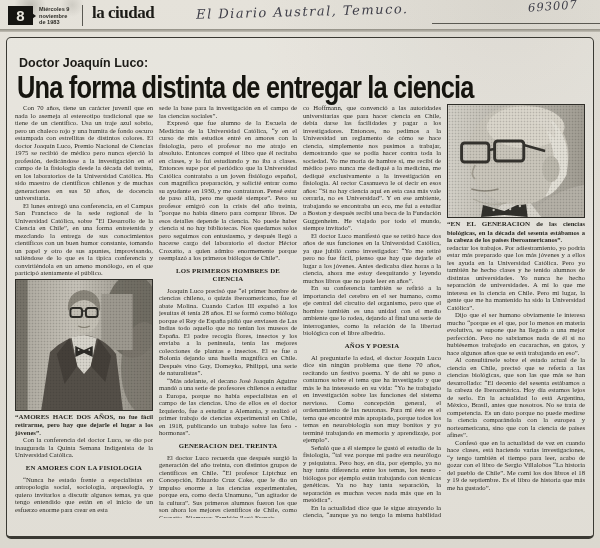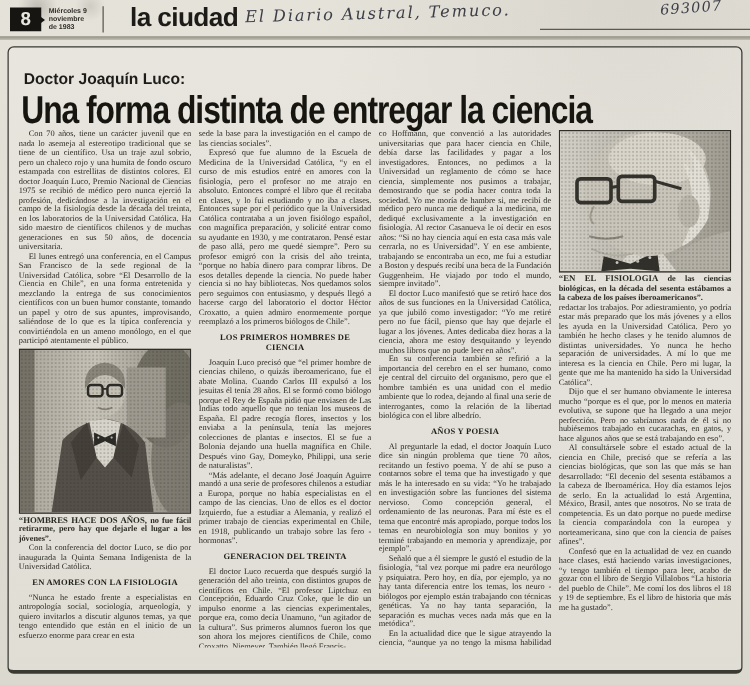--- a/index.html
+++ b/index.html
@@ -18,22 +18,22 @@
   .masthead-rule{position:absolute;left:0;right:0;top:29px;height:3px;
     background:linear-gradient(#908d83,#c2bfb5);}
   .page-badge{position:absolute;left:8px;top:6px;width:25px;height:19px;background:#161512;
     color:#e9e6de;font-family:"Liberation Sans",sans-serif;font-weight:bold;font-size:15px;
     text-align:center;line-height:19px;}
   .page-badge::after{content:"";position:absolute;right:-3px;top:7px;border-left:4px solid #161512;
     border-top:3px solid transparent;border-bottom:3px solid transparent;}
   .date-block{position:absolute;left:39px;top:6px;font-family:"Liberation Sans",sans-serif;
     font-weight:bold;font-size:5.6px;line-height:6.6px;color:#2e2d28;}
   .vdiv{position:absolute;left:82px;top:5px;width:1px;height:21px;background:#5a5952;}
-  .section-name{position:absolute;left:104px;top:3px;font-family:Liberation Sans, sans-serif;
-    font-weight:bold;font-size:21px;letter-spacing:-.5px;color:#1c1b17;}
+  .section-name{position:absolute;left:92px;top:3px;font-family:Liberation Serif, serif;
+    font-weight:bold;font-size:17px;letter-spacing:-.5px;color:#1c1b17;}
   .handwriting{position:absolute;left:196px;top:4px;font-family:"DejaVu Serif",serif;
     font-style:italic;font-size:13px;letter-spacing:1.5px;color:#3e3e48;transform:rotate(-1.5deg);}
   .hand-code{position:absolute;right:22px;top:-1px;font-family:"DejaVu Serif",serif;
     font-style:italic;font-size:11.5px;letter-spacing:1px;color:#3e3e48;transform:rotate(-4deg);}
   .code-line{position:absolute;right:0;top:23px;width:168px;height:1px;background:#5a5952;}
   
   .article-box{position:absolute;left:6px;right:6px;top:37px;bottom:9px;box-sizing:border-box;
     border:1.5px solid #3a3933;border-bottom-width:3px;border-radius:5px;
     background:rgba(255,255,255,.14);padding:17px 8px 2px;}
   .kicker{font-family:"Liberation Sans",sans-serif;font-weight:bold;font-size:12.5px;
@@ -119,21 +119,21 @@
               <circle cx="70" cy="74" r="0.9" fill="#cfccc4"></circle>
             <ellipse cx="70" cy="34" rx="16.5" ry="19" fill="#c4c0b5"></ellipse>
             <path d="M53.5 31 Q52 12 70 10 Q88 12 86.5 31 Q79 20 70 20 Q61 20 53.5 31 Z" fill="#8a867b"></path>
             <rect x="56" y="28" width="12" height="9" rx="2.5" fill="none" stroke="#2b2a26" stroke-width="2"></rect>
             <rect x="72" y="28" width="12" height="9" rx="2.5" fill="none" stroke="#2b2a26" stroke-width="2"></rect>
             <line x1="68" y1="31" x2="72" y2="31" stroke="#2b2a26" stroke-width="1.4"></line>
             <path d="M64 46 Q70 49 76 46" stroke="#898477" stroke-width="1.2" fill="none"></path>
           </svg>
         </figure>
         <p class="caption noindent">
-          <span class="cap-lead">“HOMBRES HACE DOS AÑOS,</span><span> no fue fácil retirarme, pero hay que dejarle el lugar a los jóvenes”.</span>
+          <span class="cap-lead">“AMORES HACE DOS AÑOS,</span><span> no fue fácil retirarme, pero hay que dejarle el lugar a los jóvenes”.</span>
         </p>
         <p>Con la conferencia del doctor Luco, se dio por inaugurada la Quinta Semana Indigenista de la Universidad Católica.</p>
         <h3 class="crosshead">EN AMORES CON LA FISIOLOGIA</h3>
         <p>“Nunca he estado frente a especialistas en antropología social, sociología, arqueología, y quiero invitarlos a discutir algunos temas, ya que tengo entendido que están en el inicio de un esfuerzo enorme para crear en esta</p>
       </div>
 
       <div class="col">
         <p class="noindent">sede la base para la investigación en el campo de las ciencias sociales”.</p>
         <p>Expresó que fue alumno de la Escuela de Medicina de la Universidad Católica, “y en el curso de mis estudios entré en amores con la fisiología, pero el profesor no me atrajo en absoluto. Entonces compré el libro que él recitaba en clases, y lo fui estudiando y no iba a clases. Entonces supe por el periódico que la Universidad Católica contrataba a un joven fisiólogo español, con magnífica preparación, y solicité entrar como su ayudante en 1930, y me contrataron. Pensé estar de paso allá, pero me quedé siempre”. Pero su profesor emigró con la crisis del año treinta, “porque no había dinero para comprar libros. De esos detalles depende la ciencia. No puede haber ciencia si no hay bibliotecas. Nos quedamos solos pero seguimos con entusiasmo, y después llegó a hacerse cargo del laboratorio el doctor Héctor Croxatto, a quien admiro enormemente porque reemplazó a los primeros biólogos de Chile”.</p>
         <h3 class="crosshead">LOS PRIMEROS HOMBRES DE CIENCIA</h3>
@@ -177,21 +177,21 @@
             <rect x="14" y="38" width="28" height="19" rx="3" fill="none" stroke="#34322d" stroke-width="3"></rect>
             <rect x="48" y="36" width="30" height="20" rx="3" fill="none" stroke="#34322d" stroke-width="3"></rect>
             <line x1="42" y1="45" x2="48" y2="44" stroke="#34322d" stroke-width="2.4"></line>
             <path d="M78 40 L100 46" stroke="#34322d" stroke-width="2.6"></path>
             <path d="M28 60 Q22 70 28 74" stroke="#a39e92" stroke-width="1.5" fill="none"></path>
             <path d="M24 84 Q38 88 52 84" stroke="#8d887c" stroke-width="1.5" fill="none"></path>
             <path d="M26 94 Q42 102 60 98" stroke="#b1ada1" stroke-width="1.3" fill="none"></path>
           </svg>
         </figure>
         <p class="caption noindent">
-          <span class="cap-lead">“EN EL FISIOLOGIA</span><span> de las ciencias biológicas, en la década del sesenta estábamos a la cabeza de los países iberoamericanos”.</span>
+          <span class="cap-lead">“EN EL GENERACION</span><span> de las ciencias biológicas, en la década del sesenta estábamos a la cabeza de los países iberoamericanos”.</span>
         </p>
         <p class="noindent">redactar los trabajos. Por adiestramiento, yo podría estar más preparado que los más jóvenes y a ellos les ayuda en la Universidad Católica. Pero yo también he hecho clases y he tenido alumnos de distintas universidades. Yo nunca he hecho separación de universidades. A mí lo que me interesa es la ciencia en Chile. Pero mi lugar, la gente que me ha mantenido ha sido la Universidad Católica”.</p>
         <p>Dijo que el ser humano obviamente le interesa mucho “porque es el que, por lo menos en materia evolutiva, se supone que ha llegado a una mejor perfección. Pero no sabríamos nada de él si no hubiésemos trabajado en cucarachas, en gatos, y hace algunos años que se está trabajando en eso”.</p>
         <p>Al consultársele sobre el estado actual de la ciencia en Chile, precisó que se refería a las ciencias biológicas, que son las que más se han desarrollado: “El decenio del sesenta estábamos a la cabeza de Iberoamérica. Hoy día estamos lejos de serlo. En la actualidad lo está Argentina, México, Brasil, antes que nosotros. No se trata de competencia. Es un dato porque no puede medirse la ciencia comparándola con la europea y norteamericana, sino que con la ciencia de países afines”.</p>
         <p>Confesó que en la actualidad de vez en cuando hace clases, está haciendo varias investigaciones, “y tengo también el tiempo para leer, acabo de gozar con el libro de Sergio Villalobos “La historia del pueblo de Chile”. Me comí los dos libros el 18 y 19 de septiembre. Es el libro de historia que más me ha gustado”.</p>
       </div>
 
     </div>
   </section>
 </div>

